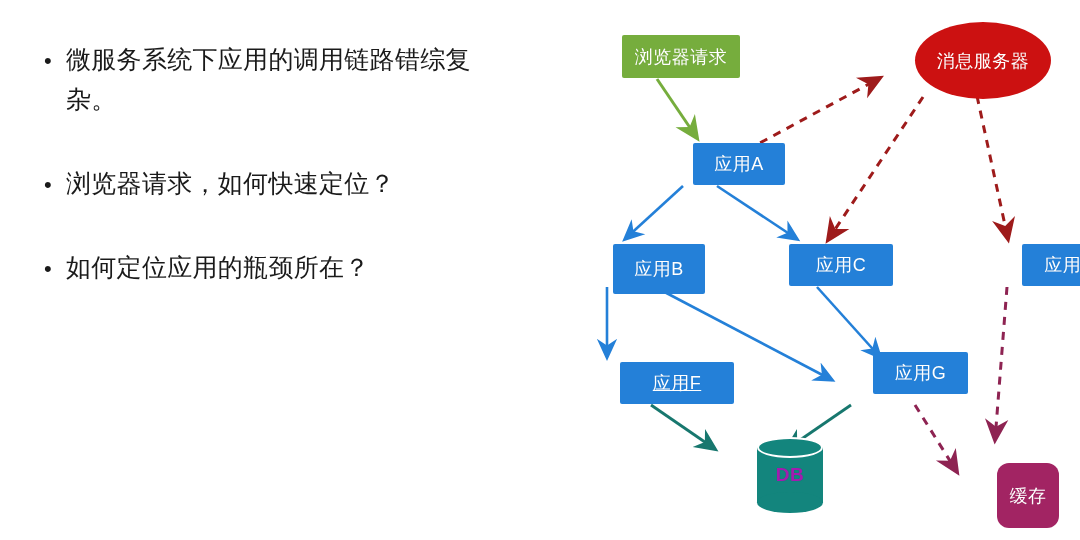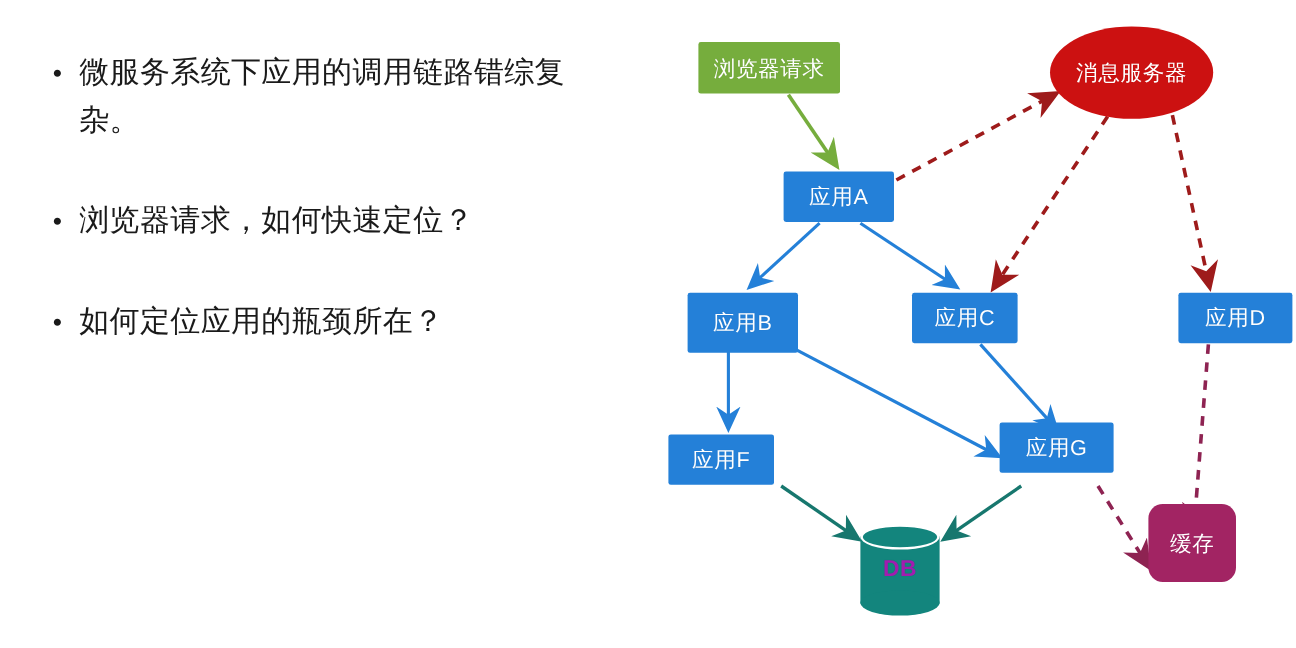--- a/index.html
+++ b/index.html
@@ -78,20 +78,21 @@
     position: absolute;
     display: flex;
     align-items: center;
     justify-content: center;
     color: #ffffff;
     font-size: 18px;
     letter-spacing: 0.5px;
     box-sizing: border-box;
     z-index: 3;
     text-shadow: 0 0 1px rgba(0,0,0,0.10);
+    margin-left: 40px;
   }
   .node-rect { border-radius: 2px; }
   .node-green  { background: #76ad3d; }
   .node-blue   { background: #2480d8; }
   .node-ellipse{ background: #cc1111; border-radius: 50%; font-family: Liberation Serif, serif; }
   .node-round  { background: #a22463; border-radius: 12px; }
 
   
   .node-cyl {
     background: transparent;
@@ -221,41 +222,41 @@
     </div>
 
     <div class="node node-rect node-blue" style="left:108px; top:143px; width:92px; height:42px;">
       <span>应用A</span>
     </div>
 
     <div class="node node-rect node-blue" style="left:28px; top:244px; width:92px; height:50px;">
       <span>应用B</span>
     </div>
 
-    <div class="node node-rect node-blue" style="left:215px; top:244px; width:88px; height:42px;text-align:center;">
+    <div class="node node-rect node-blue" style="left:204px; top:244px; width:104px; height:42px;text-align:center;">
       <span>应用C</span>
     </div>
 
     <div class="node node-rect node-blue" style="left:437px; top:244px; width:95px; height:42px;">
       <span>应用D</span>
     </div>
 
-    <div class="node node-rect node-blue" style="left:12px; top:362px; width:88px; height:42px;">
+    <div class="node node-rect node-blue" style="left:35px; top:362px; width:114px; height:42px;text-decoration:underline;">
       <span>应用F</span>
     </div>
 
     <div class="node node-rect node-blue" style="left:288px; top:352px; width:95px; height:42px;">
       <span>应用G</span>
     </div>
 
     <div class="node node-cyl" style="left:172px; top:437px; width:66px; height:76px;">
       <span class="cyl-body"></span>
       <span class="cyl-bottom"></span>
       <span class="cyl-top"></span>
       <span class="cyl-label">DB</span>
     </div>
 
-    <div class="node node-round" style="left:412px; top:420px; width:73px; height:65px;">
+    <div class="node node-round" style="left:412px; top:463px; width:62px; height:65px;">
       <span>缓存</span>
     </div>
 
   </div>
 </div>
 
 </body></html>

